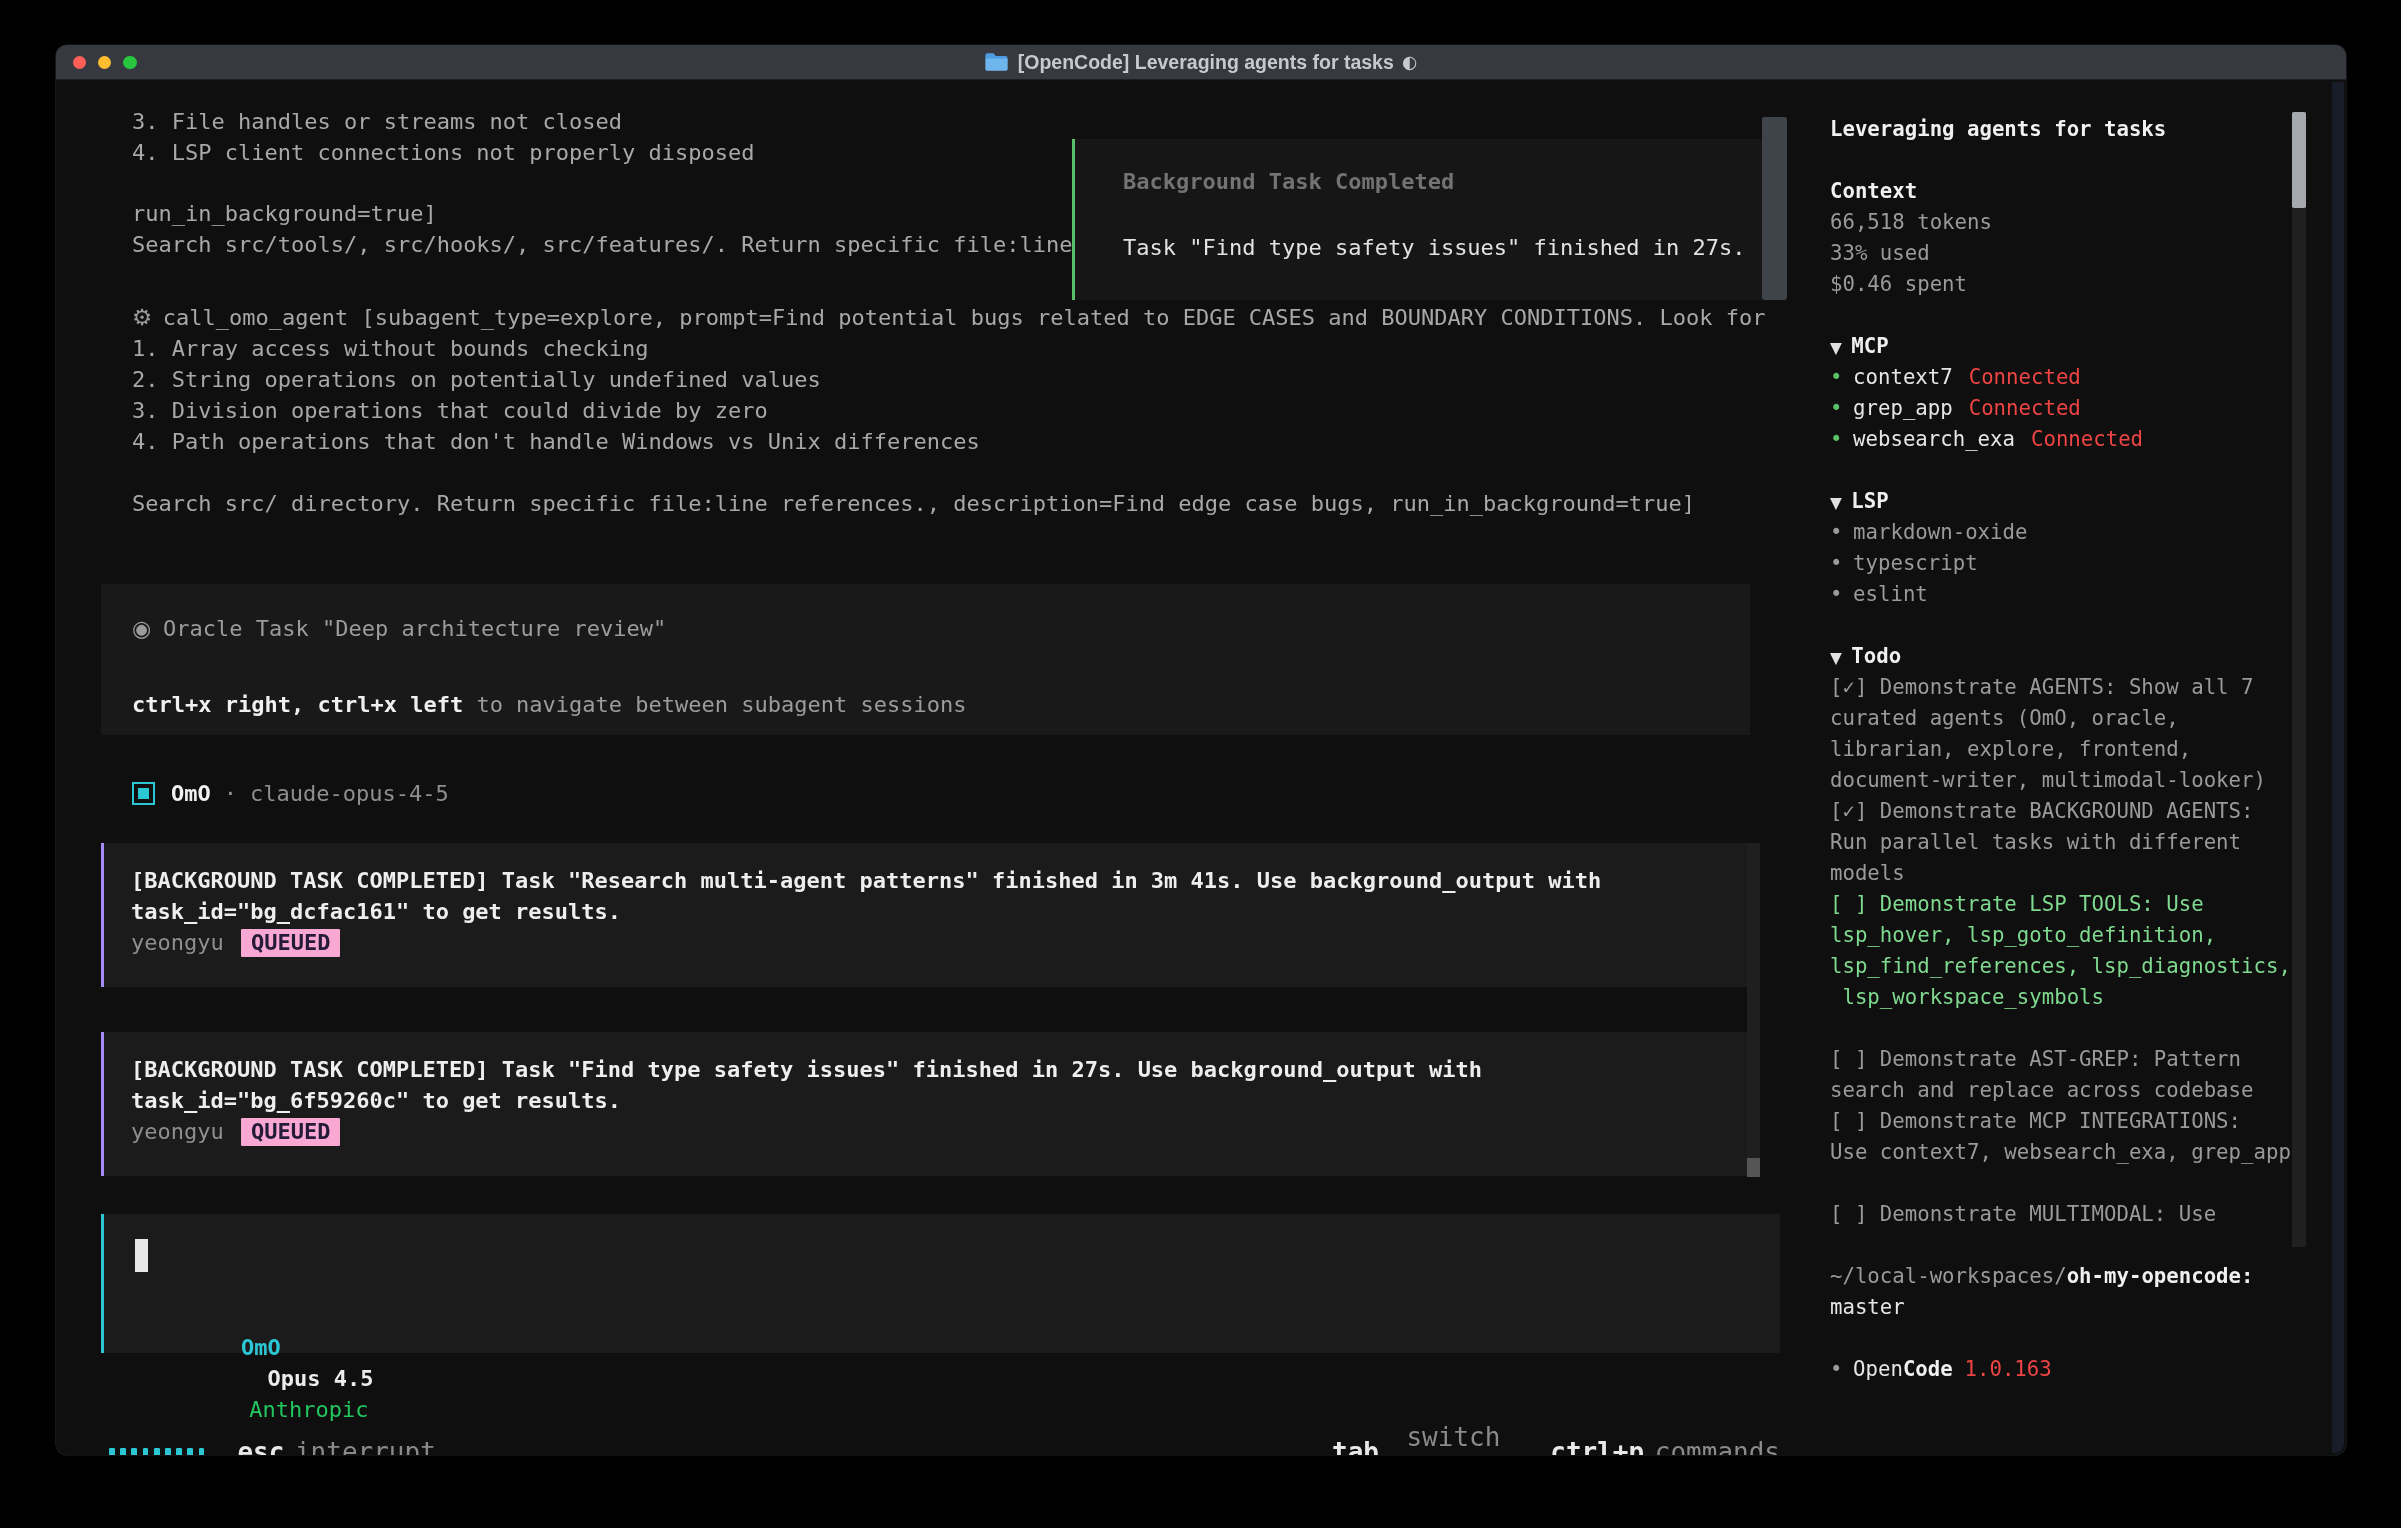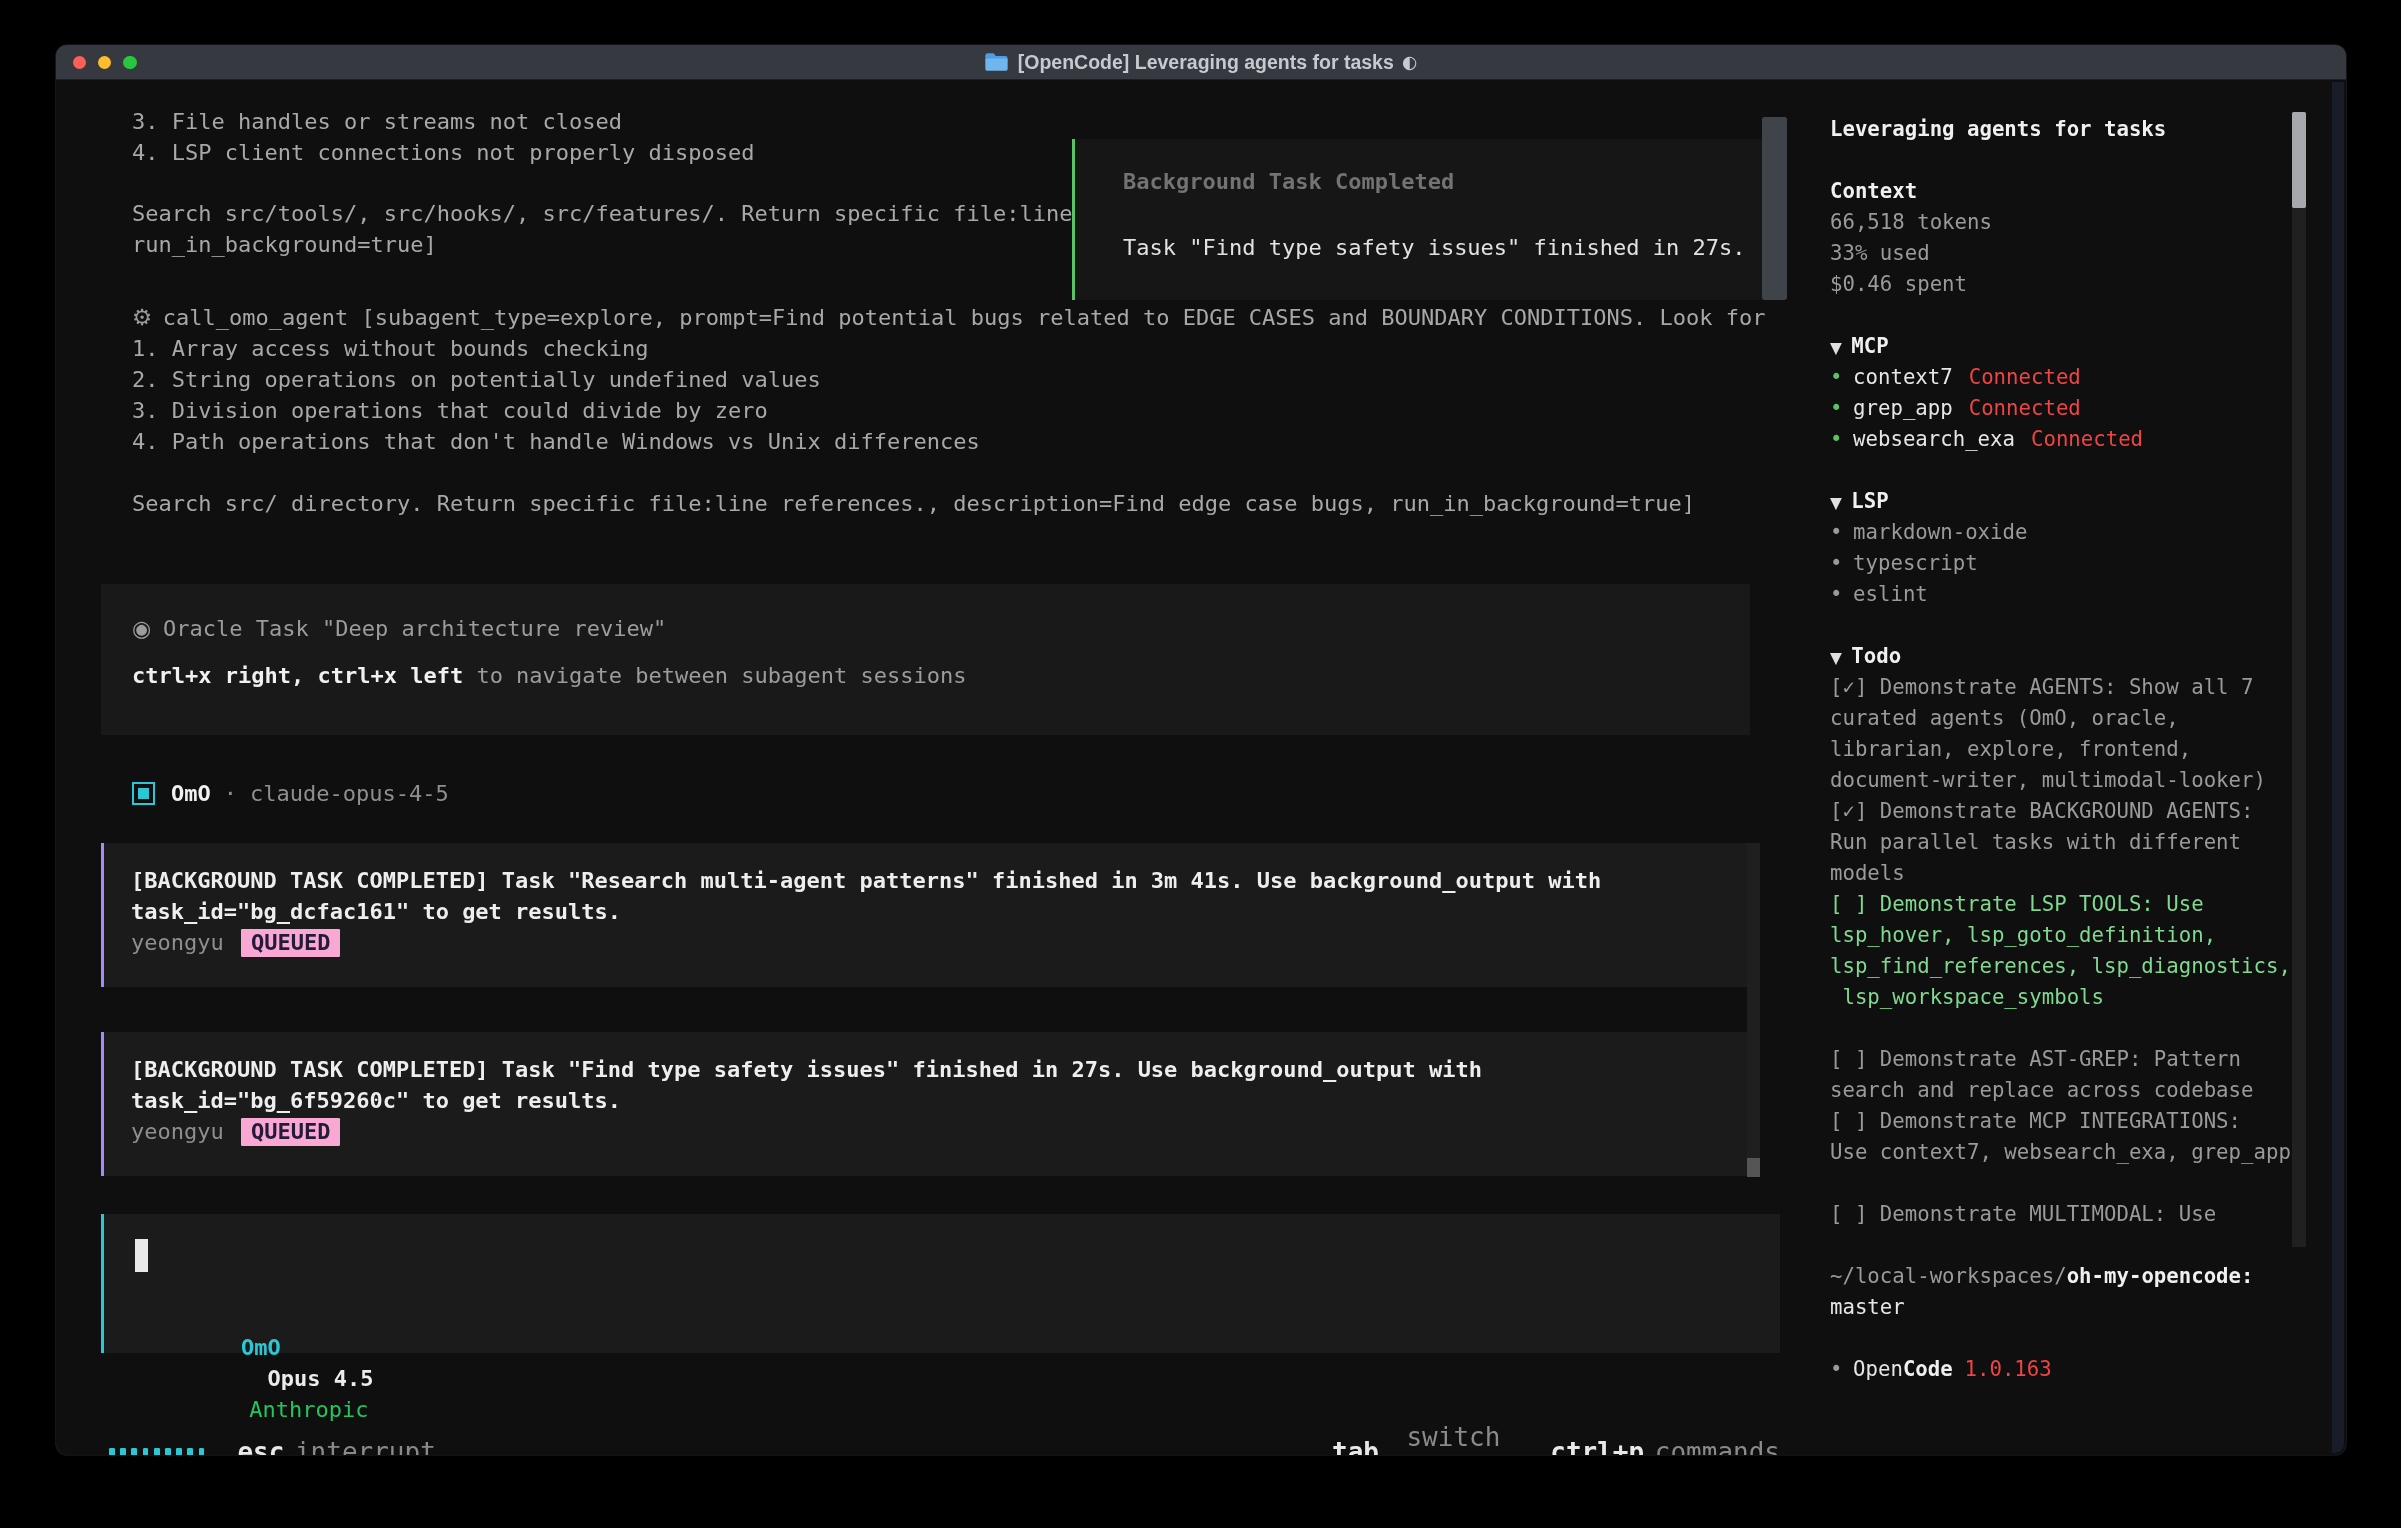--- a/index.html
+++ b/index.html
@@ -26,21 +26,21 @@
   .notification { position:absolute; left:1016px; top:94px; width:695px; height:161px;
                   background:#161616; border-left:3px solid #5ac168; border-right:3px solid #5ac168;
                   padding:27px 0 0 48px; }
   .notif-title { font-size:22px; line-height:31px; font-weight:700; color:#737373; white-space:pre; }
   .notif-body  { font-size:22px; line-height:31px; color:#e2e2e2; margin-top:35px; white-space:pre; }
   
   .oracle-box { position:absolute; left:45px; top:539px; width:1649px; height:151px;
                 background:#191919; padding:29px 0 0 31px; }
   .oracle-line { font-size:22px; line-height:31px; color:#9c9c9c; white-space:pre; }
   .oracle-icon { font-family:"DejaVu Sans",sans-serif; margin-right:11.8px; }
-  .oracle-hint { margin-top:16px; }
+  .oracle-hint { margin-top:45px; }
   .oracle-hint .keys { color:#f0f0f0; font-weight:700; }
   
   .agent-header { position:absolute; left:76px; top:733px; height:31px; display:flex; align-items:center; }
   .omo-icon { width:22.5px; height:22.5px; border:2.4px solid #2bc7d4; margin-right:16.5px; position:relative; }
   .omo-icon::after { content:""; position:absolute; left:3.5px; top:3.5px; right:3.5px; bottom:3.5px; background:#2bc7d4; }
   .agent-name { font-size:22px; font-weight:700; color:#f0f0f0; }
   .agent-sep { font-size:22px; color:#8f8f8f; margin:0 13px; }
   .agent-model { font-size:22px; color:#8f8f8f; }
   
   .task-block { position:absolute; left:45px; width:1649px; height:144px; background:#1b1b1b;
@@ -110,22 +110,22 @@
         <span class="title-suffix">◐</span>
       </div>
     </div>
 
     <div class="tgroup" style="top:61px">
       <div class="tline">3. File handles or streams not closed</div>
       <div class="tline">4. LSP client connections not properly disposed</div>
     </div>
 
     <div class="tgroup" style="top:153px">
+      <div class="tline">run_in_background=true]</div>
       <div class="tline">Search src/tools/, src/hooks/, src/features/. Return specific file:line</div>
-      <div class="tline">run_in_background=true]</div>
     </div>
 
     <div class="tgroup" style="top:257px">
       <div class="tline"><span class="gear">⚙</span><span>call_omo_agent [subagent_type=explore, prompt=Find potential bugs related to EDGE CASES and BOUNDARY CONDITIONS. Look for</span></div>
       <div class="tline">1. Array access without bounds checking</div>
       <div class="tline">2. String operations on potentially undefined values</div>
       <div class="tline">3. Division operations that could divide by zero</div>
       <div class="tline">4. Path operations that don't handle Windows vs Unix differences</div>
     </div>
 

